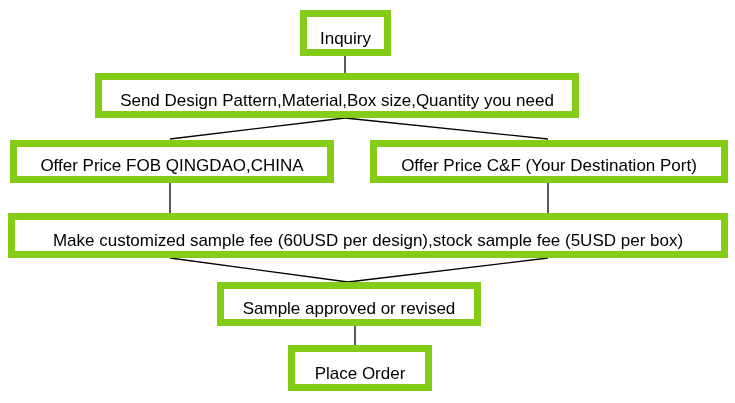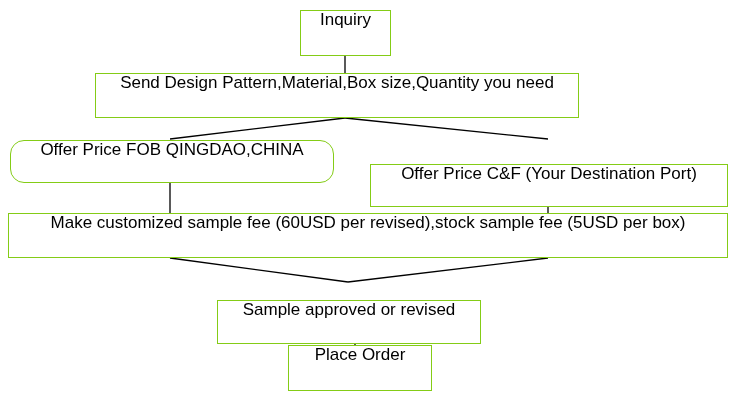--- a/index.html
+++ b/index.html
@@ -23,41 +23,41 @@
     position: absolute;
     left: 0;
     top: 0;
     width: 735px;
     height: 403px;
     pointer-events: none;
   }
   .node {
     position: absolute;
     box-sizing: border-box;
-    border: 1px solid #84cc16;
+    border: 7px solid #84cc16;
     background: #ffffff;
     display: flex;
-    align-items: flex-start;
+    align-items: flex-end;
     justify-content: center;
     text-align: center;
     line-height: 1.1;
     white-space: nowrap;
     z-index: 2;
   }
   .node-label {
     display: block;
     padding: 0 6px;
   }
   
   #node-inquiry        { left: 300px; top: 10px;  width: 91px;  height: 46px;  font-size: 17px; }
   #node-send-design    { left: 95px;  top: 73px;  width: 484px; height: 45px;  font-size: 17px; }
-  #node-offer-fob      { left: 10px;  top: 140px; width: 324px; height: 43px;  font-size: 17px; border-radius: 14px; }
-  #node-offer-cf       { left: 370px; top: 140px; width: 358px; height: 43px;  font-size: 17px; margin-top: 24px; }
+  #node-offer-fob      { left: 10px;  top: 140px; width: 324px; height: 43px;  font-size: 17px; }
+  #node-offer-cf       { left: 370px; top: 140px; width: 358px; height: 43px;  font-size: 17px; }
   #node-sample-fee     { left: 8px;   top: 213px; width: 720px; height: 45px;  font-size: 17px; }
-  #node-sample-approved{ left: 217px; top: 282px; width: 264px; height: 44px;  font-size: 17px; margin-top: 18px; }
+  #node-sample-approved{ left: 217px; top: 282px; width: 264px; height: 44px;  font-size: 17px; }
   #node-place-order    { left: 288px; top: 345px; width: 144px; height: 46px;  font-size: 17px; }
 </style>
 </head>
 <body>
 
 <div id="flow-root">
 
   <svg id="connector-layer" width="735" height="403" viewBox="0 0 735 403" xmlns="http://www.w3.org/2000/svg">
     <g stroke="#000000" stroke-width="1.3" fill="none" shape-rendering="geometricPrecision">
       <line x1="345" y1="56" x2="345" y2="73"></line>
@@ -81,21 +81,21 @@
 
   <div class="node" id="node-offer-fob">
     <span class="node-label">Offer Price FOB QINGDAO,CHINA</span>
   </div>
 
   <div class="node" id="node-offer-cf">
     <span class="node-label">Offer Price C&amp;F (Your Destination Port)</span>
   </div>
 
   <div class="node" id="node-sample-fee">
-    <span class="node-label">Make customized sample fee (60USD per revised),stock sample fee (5USD per box)</span>
+    <span class="node-label">Make customized sample fee (60USD per design),stock sample fee (5USD per box)</span>
   </div>
 
   <div class="node" id="node-sample-approved">
     <span class="node-label">Sample approved or revised</span>
   </div>
 
   <div class="node" id="node-place-order">
     <span class="node-label">Place Order</span>
   </div>
 

